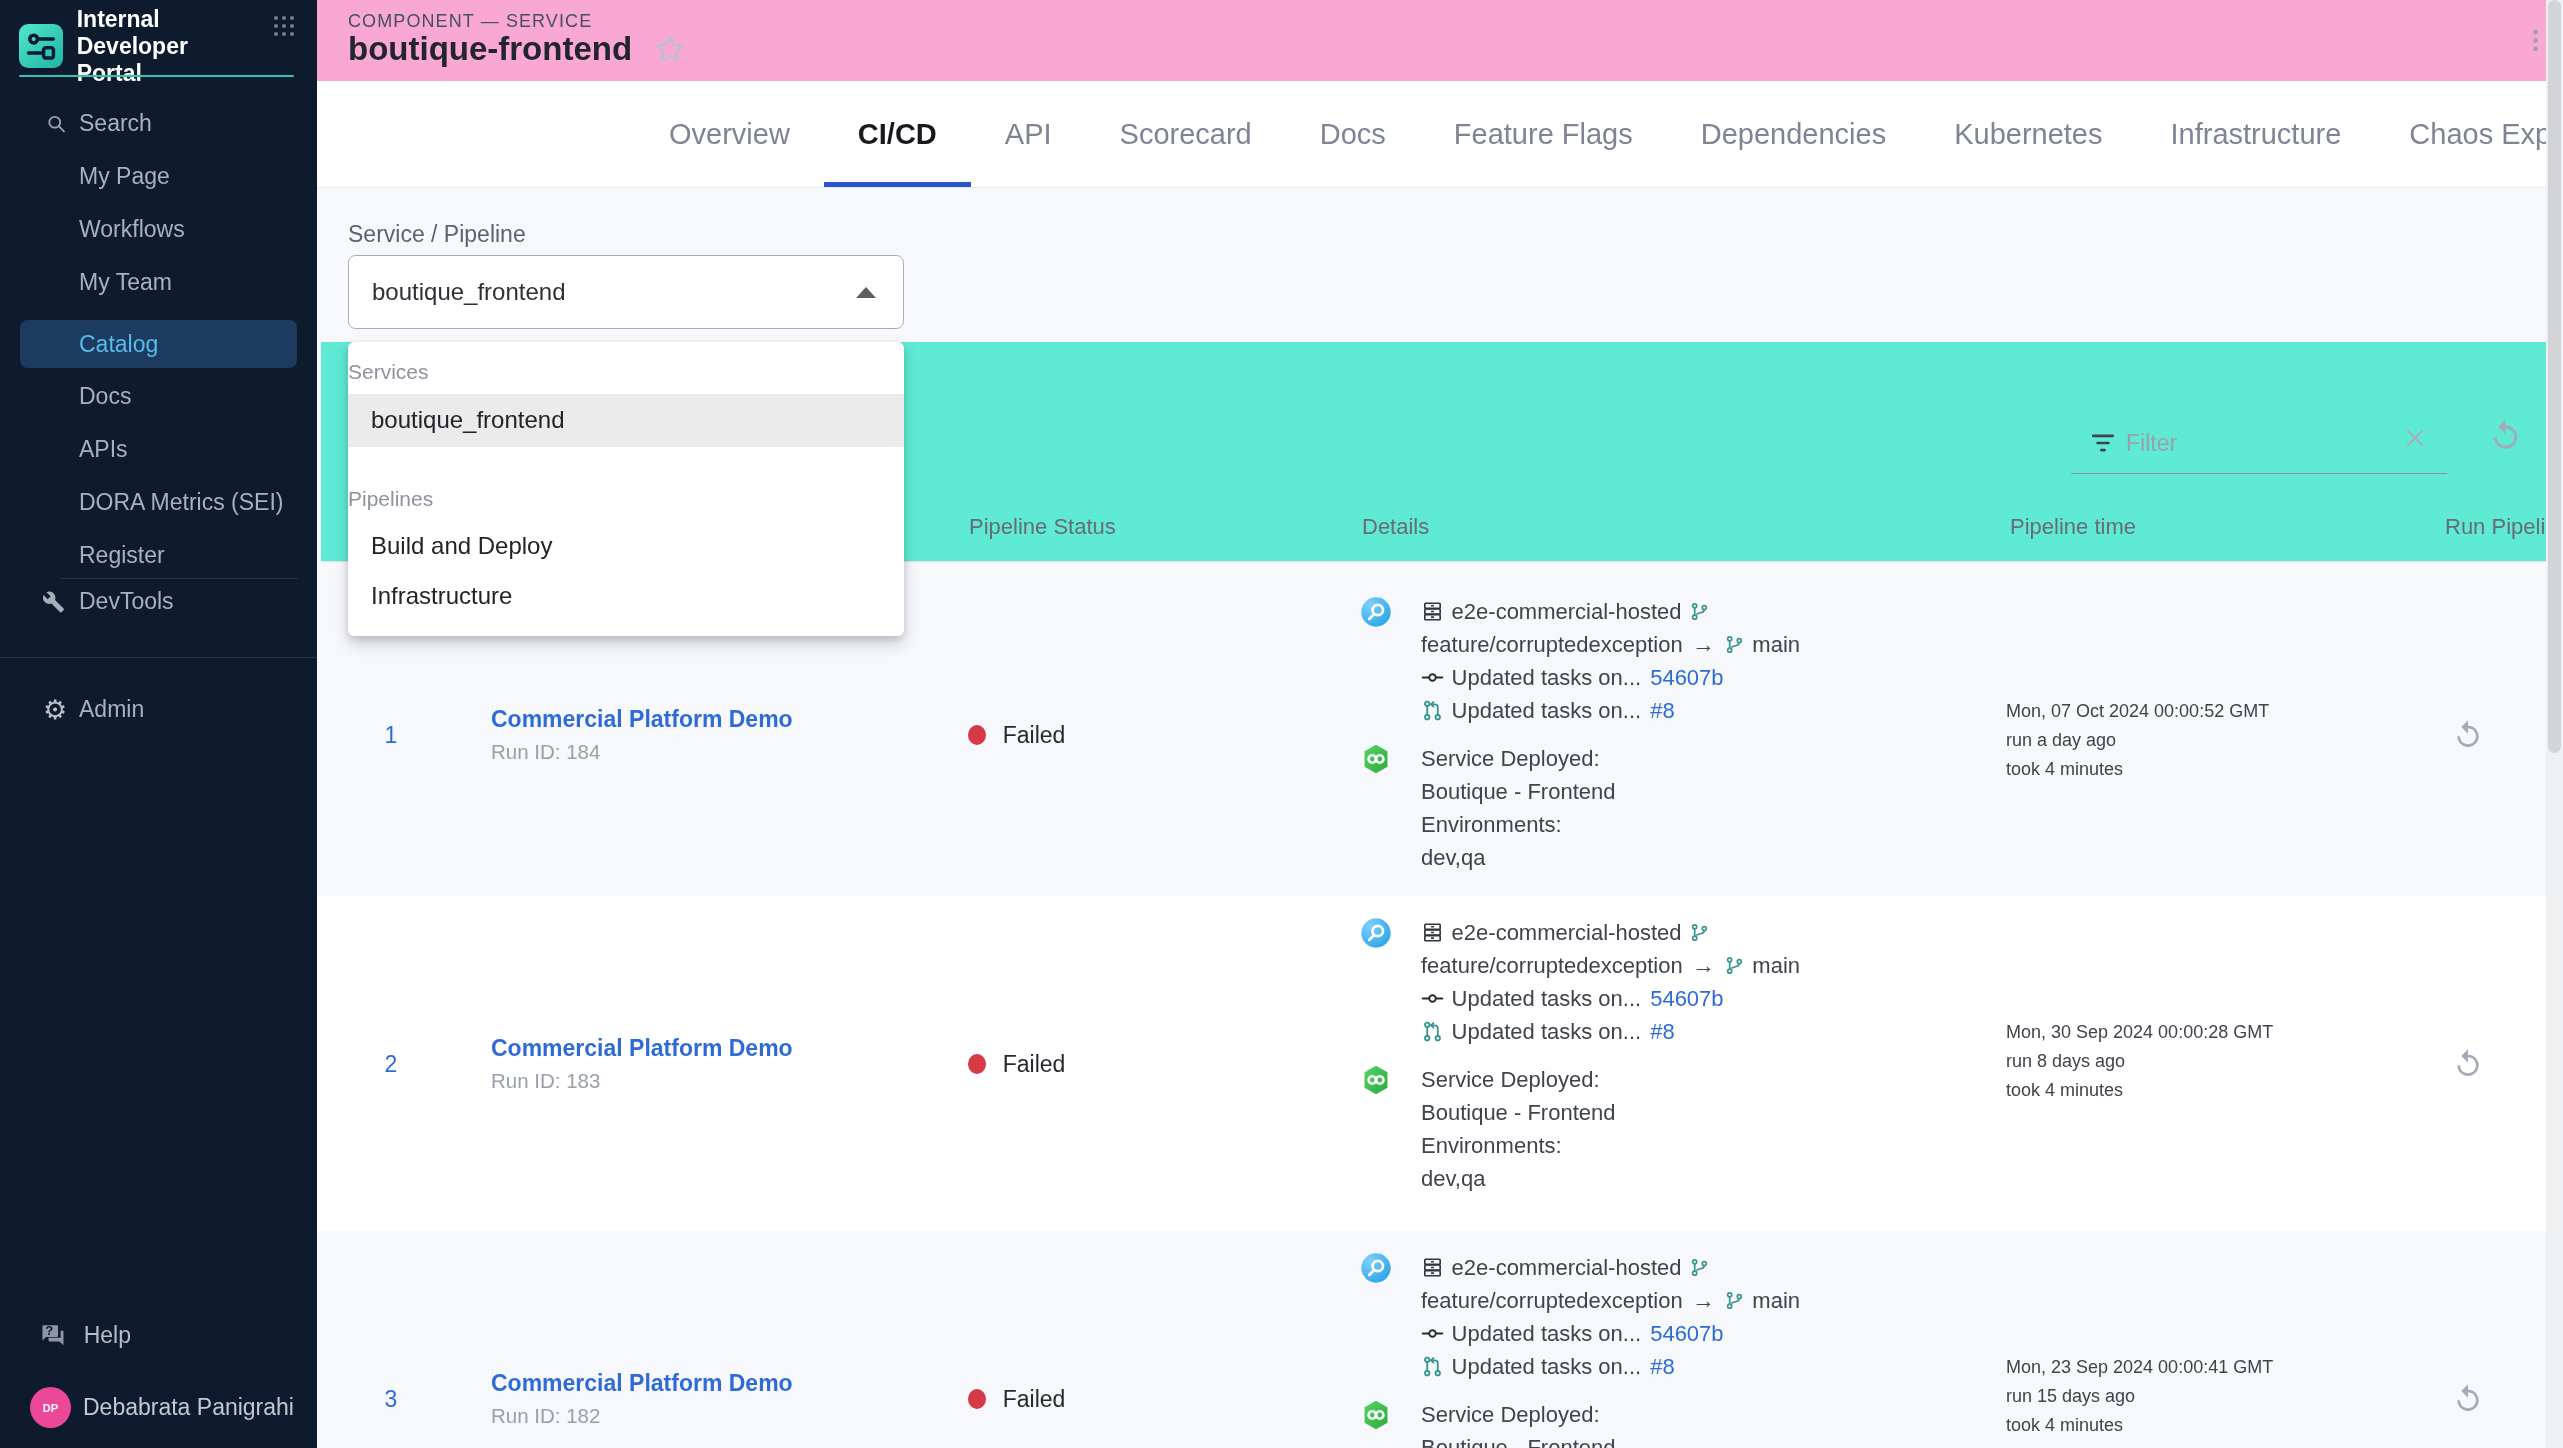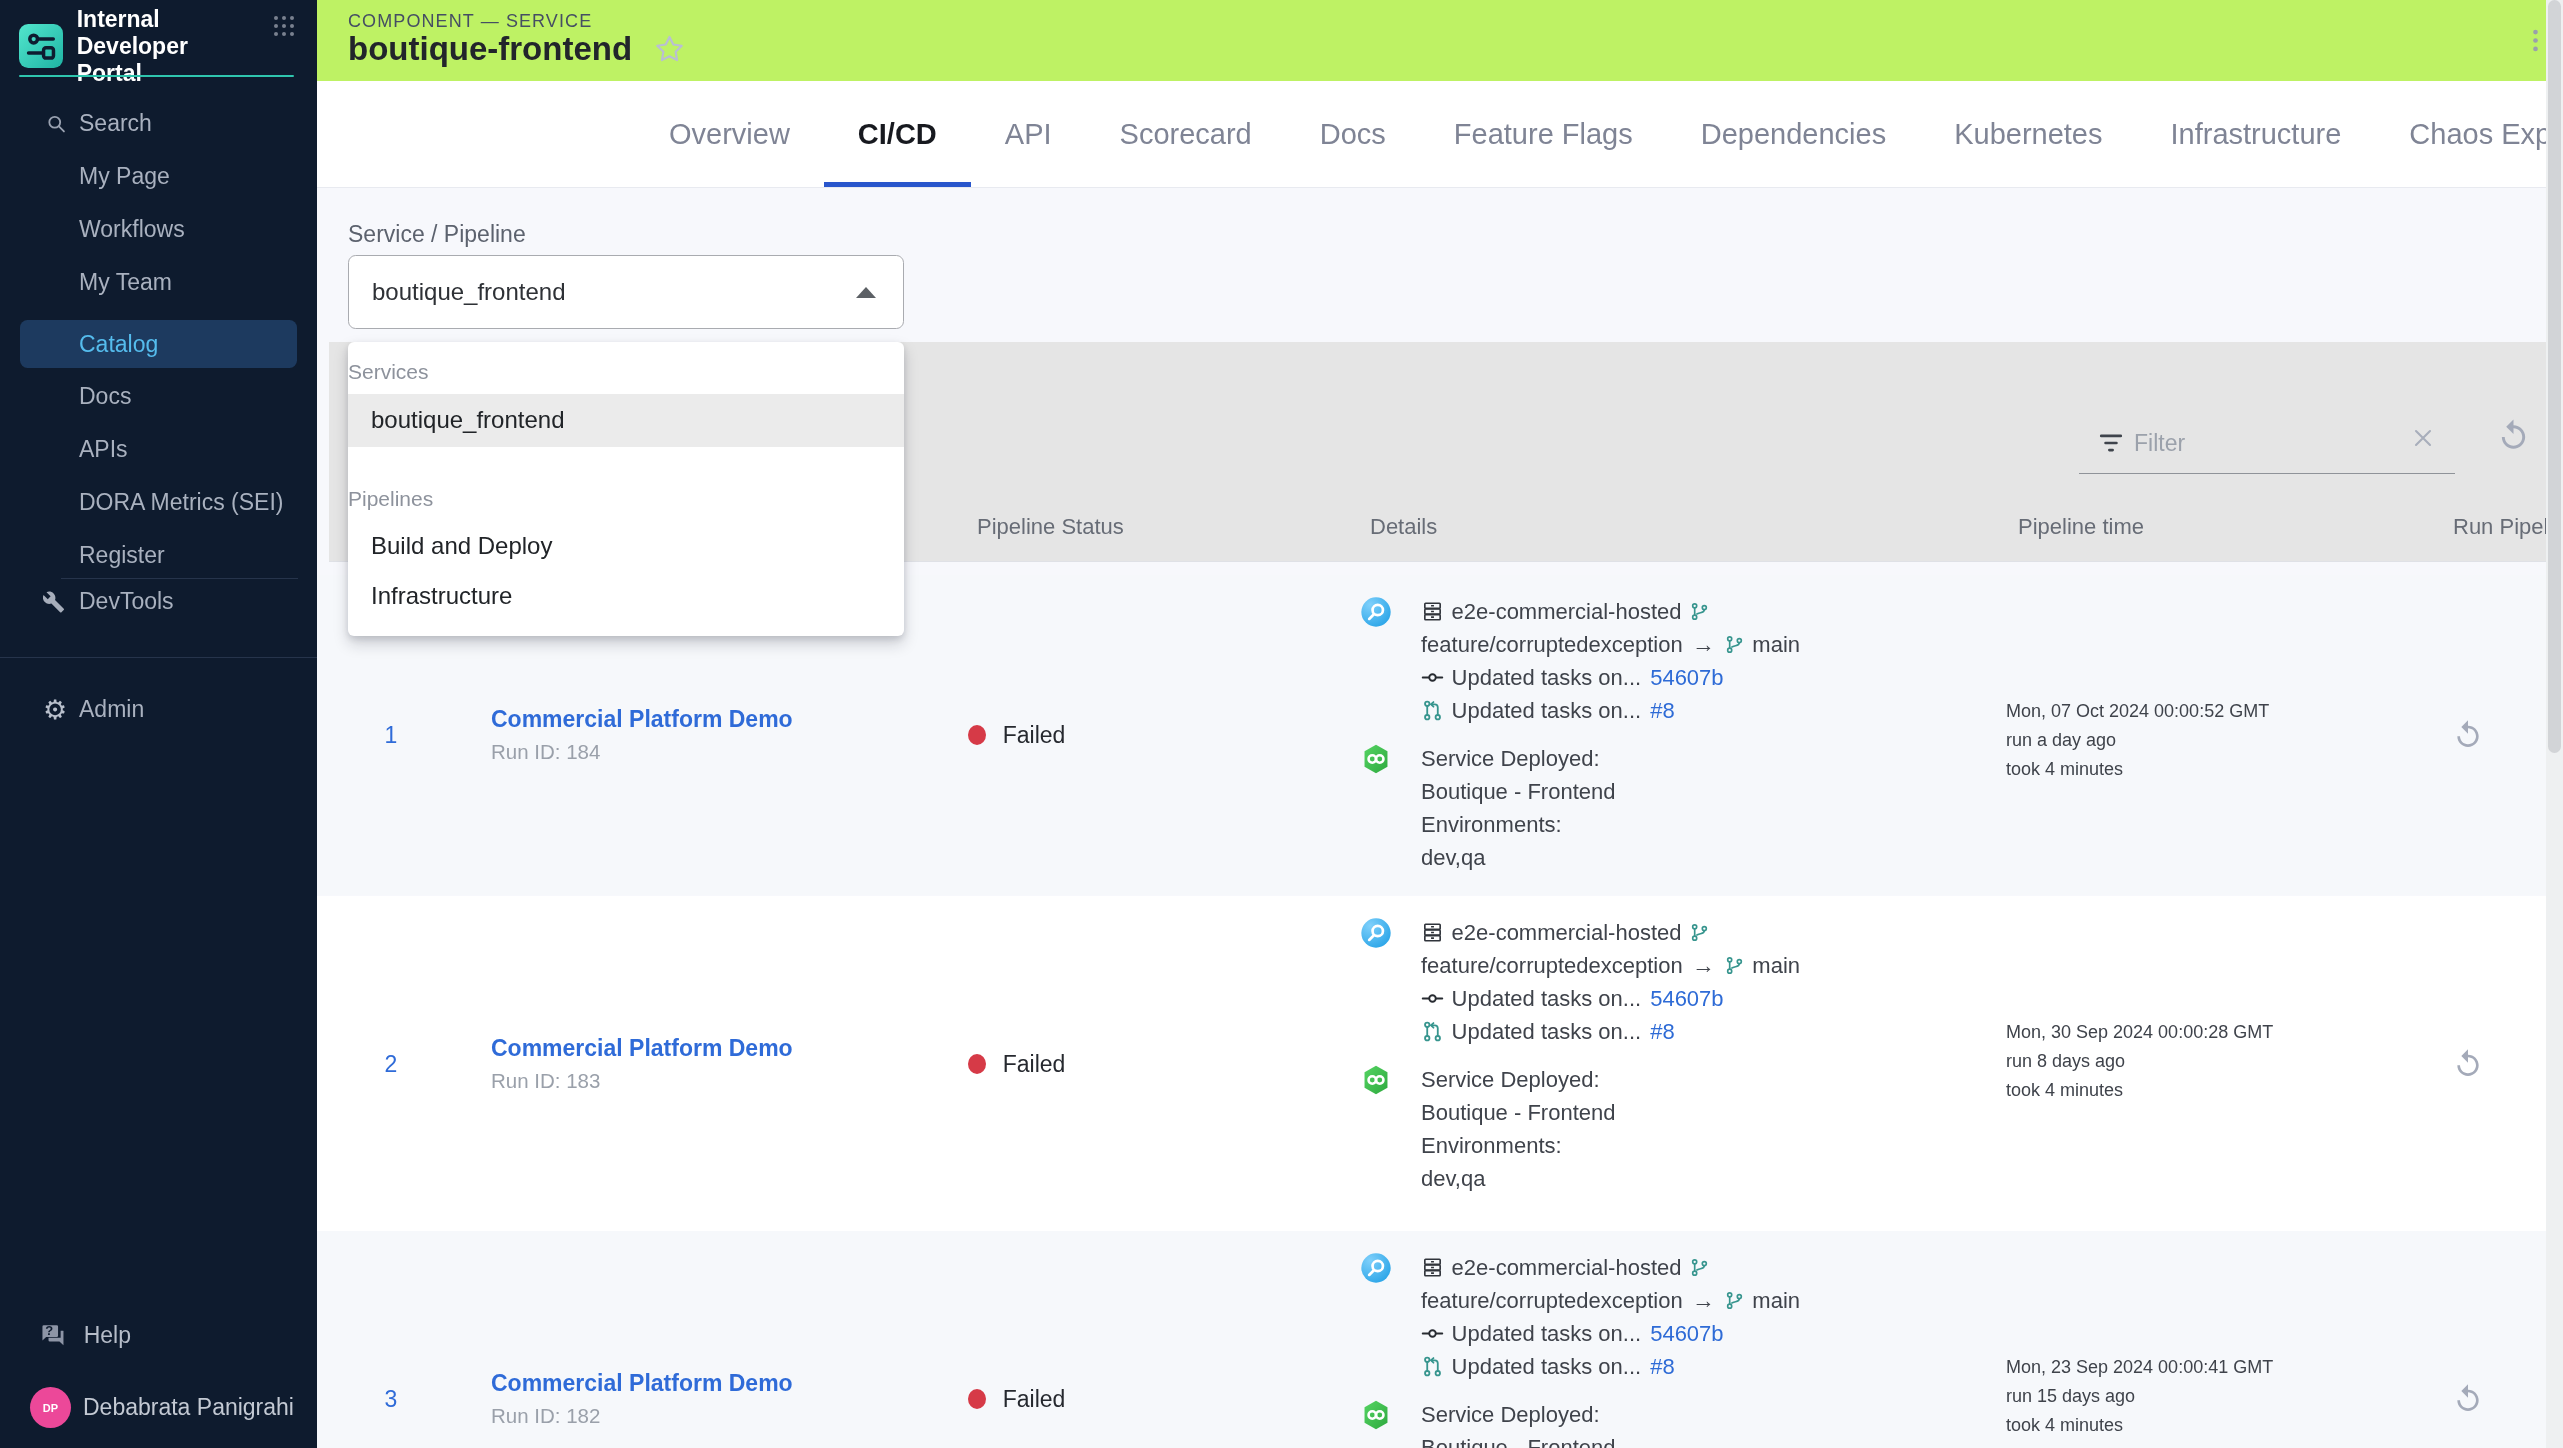--- a/index.html
+++ b/index.html
@@ -28,21 +28,21 @@
   .help-row { position:absolute; left:0; right:0; top:1313px; height:44px; display:flex; align-items:center; color:#b6bdc9; font-size:23px; cursor:pointer; }
   .help-ic { position:relative; margin-left:40px; margin-right:16.7px; width:27px; height:26px; }
   .help-q { position:absolute; left:5.3px; top:0.8px; font-size:13px; font-weight:700; color:#0e1b2e; }
   .user-row { position:absolute; left:0; right:0; top:1384px; height:47px; display:flex; align-items:center; cursor:pointer; }
   .avatar { margin-left:30px; width:41px; height:41px; border-radius:50%; background:#ec4899; color:#fff;
             font-size:11px; font-weight:700; display:flex; align-items:center; justify-content:center; }
   .user-name { margin-left:12px; color:#c3c9d3; font-size:23px; }
 
   
   .main { position:absolute; left:317px; top:0; right:0; height:1449px; }
-  .page-header { position:absolute; left:0; right:0; top:0; height:82px; background:#bef264; border-bottom:0.8px solid #e5e7ec; }
+  .page-header { position:absolute; left:0; right:0; top:0; height:82px; background:#f9a8d4; border-bottom:0.8px solid #e5e7ec; }
   .breadcrumb { position:absolute; left:31px; top:10.7px; font-size:18px; letter-spacing:1.1px; color:#454e63; font-weight:500; }
   .title-row { position:absolute; left:31px; top:30px; display:flex; align-items:center; }
   .page-title { font-size:33px; font-weight:700; color:#22252b; }
   .star { margin-left:20px; width:35px; height:35px; cursor:pointer; display:flex; }
   .hdr-meta { position:absolute; right:61px; top:10.7px; display:flex; }
   .meta-block { margin-left:91px; }
   .meta-label { color:#2f62d8; font-size:23px; font-weight:700; }
   .meta-value { margin-top:6px; display:flex; align-items:center; color:#2f62d8; font-size:23px; cursor:pointer; }
   .meta-value .ppl { width:24px; height:24px; margin-right:7.6px; display:flex; }
   .kebab { position:absolute; right:13.7px; top:24px; width:27px; height:33px; cursor:pointer; display:flex; }
@@ -62,21 +62,21 @@
   .caret-up { width:0; height:0; border-left:10px solid transparent; border-right:10px solid transparent; border-bottom:11.4px solid #5c6065; }
 
   .menu { position:absolute; left:31px; top:154px; width:556px; background:#fff; border-radius:6px; z-index:60;
           box-shadow:0 7.6px 15px rgba(20,24,40,.18), 0 3px 6px rgba(20,24,40,.12); padding:7.6px 0 15px 0; }
   .menu-header { height:44px; display:flex; align-items:center; font-size:21px; color:#8d929c; }
   .menu-item { height:53px; display:flex; align-items:center; padding-left:23px; font-size:24px; color:#212428; cursor:pointer; }
   .menu-item.selected { background:#ebebeb; }
   .menu-gap { height:30px; }
   .menu-item.short { height:50px; }
 
-  .band { position:absolute; left:12px; top:154px; right:17.5px; height:220px; background:#e5e5e5; border-bottom:0.8px solid #dfe1e6; }
+  .band { position:absolute; left:4px; top:154px; right:17.5px; height:220px; background:#5eead4; border-bottom:0.8px solid #dfe1e6; }
   .filter-ic { position:absolute; left:1769px; top:88px; width:26px; height:26px; display:flex; }
   .filter-input { position:absolute; left:1805px; top:84px; width:251px; height:35px; border:none; outline:none;
                   font-size:23px; color:#3f444c; background:transparent; font-family:"Liberation Sans", sans-serif; }
   .filter-input::placeholder { color:#9ba1ab; }
   .filter-line { position:absolute; left:1750px; top:131px; width:376px; height:0.8px; background:#8f9399; }
   .clear-x { position:absolute; left:2082px; top:84px; width:24px; height:24px; cursor:pointer; display:flex; }
   .refresh { position:absolute; left:2167px; top:76px; width:35px; height:35px; cursor:pointer; display:flex; border:none; background:none; padding:0; }
   .col-h { position:absolute; top:171px; font-size:22px; font-weight:500; color:#676c76; line-height:28px; }
   .col-status { left:648px; } .col-details { left:1041px; } .col-time { left:1689px; } .col-run { left:2124px; width:129px; }
 

